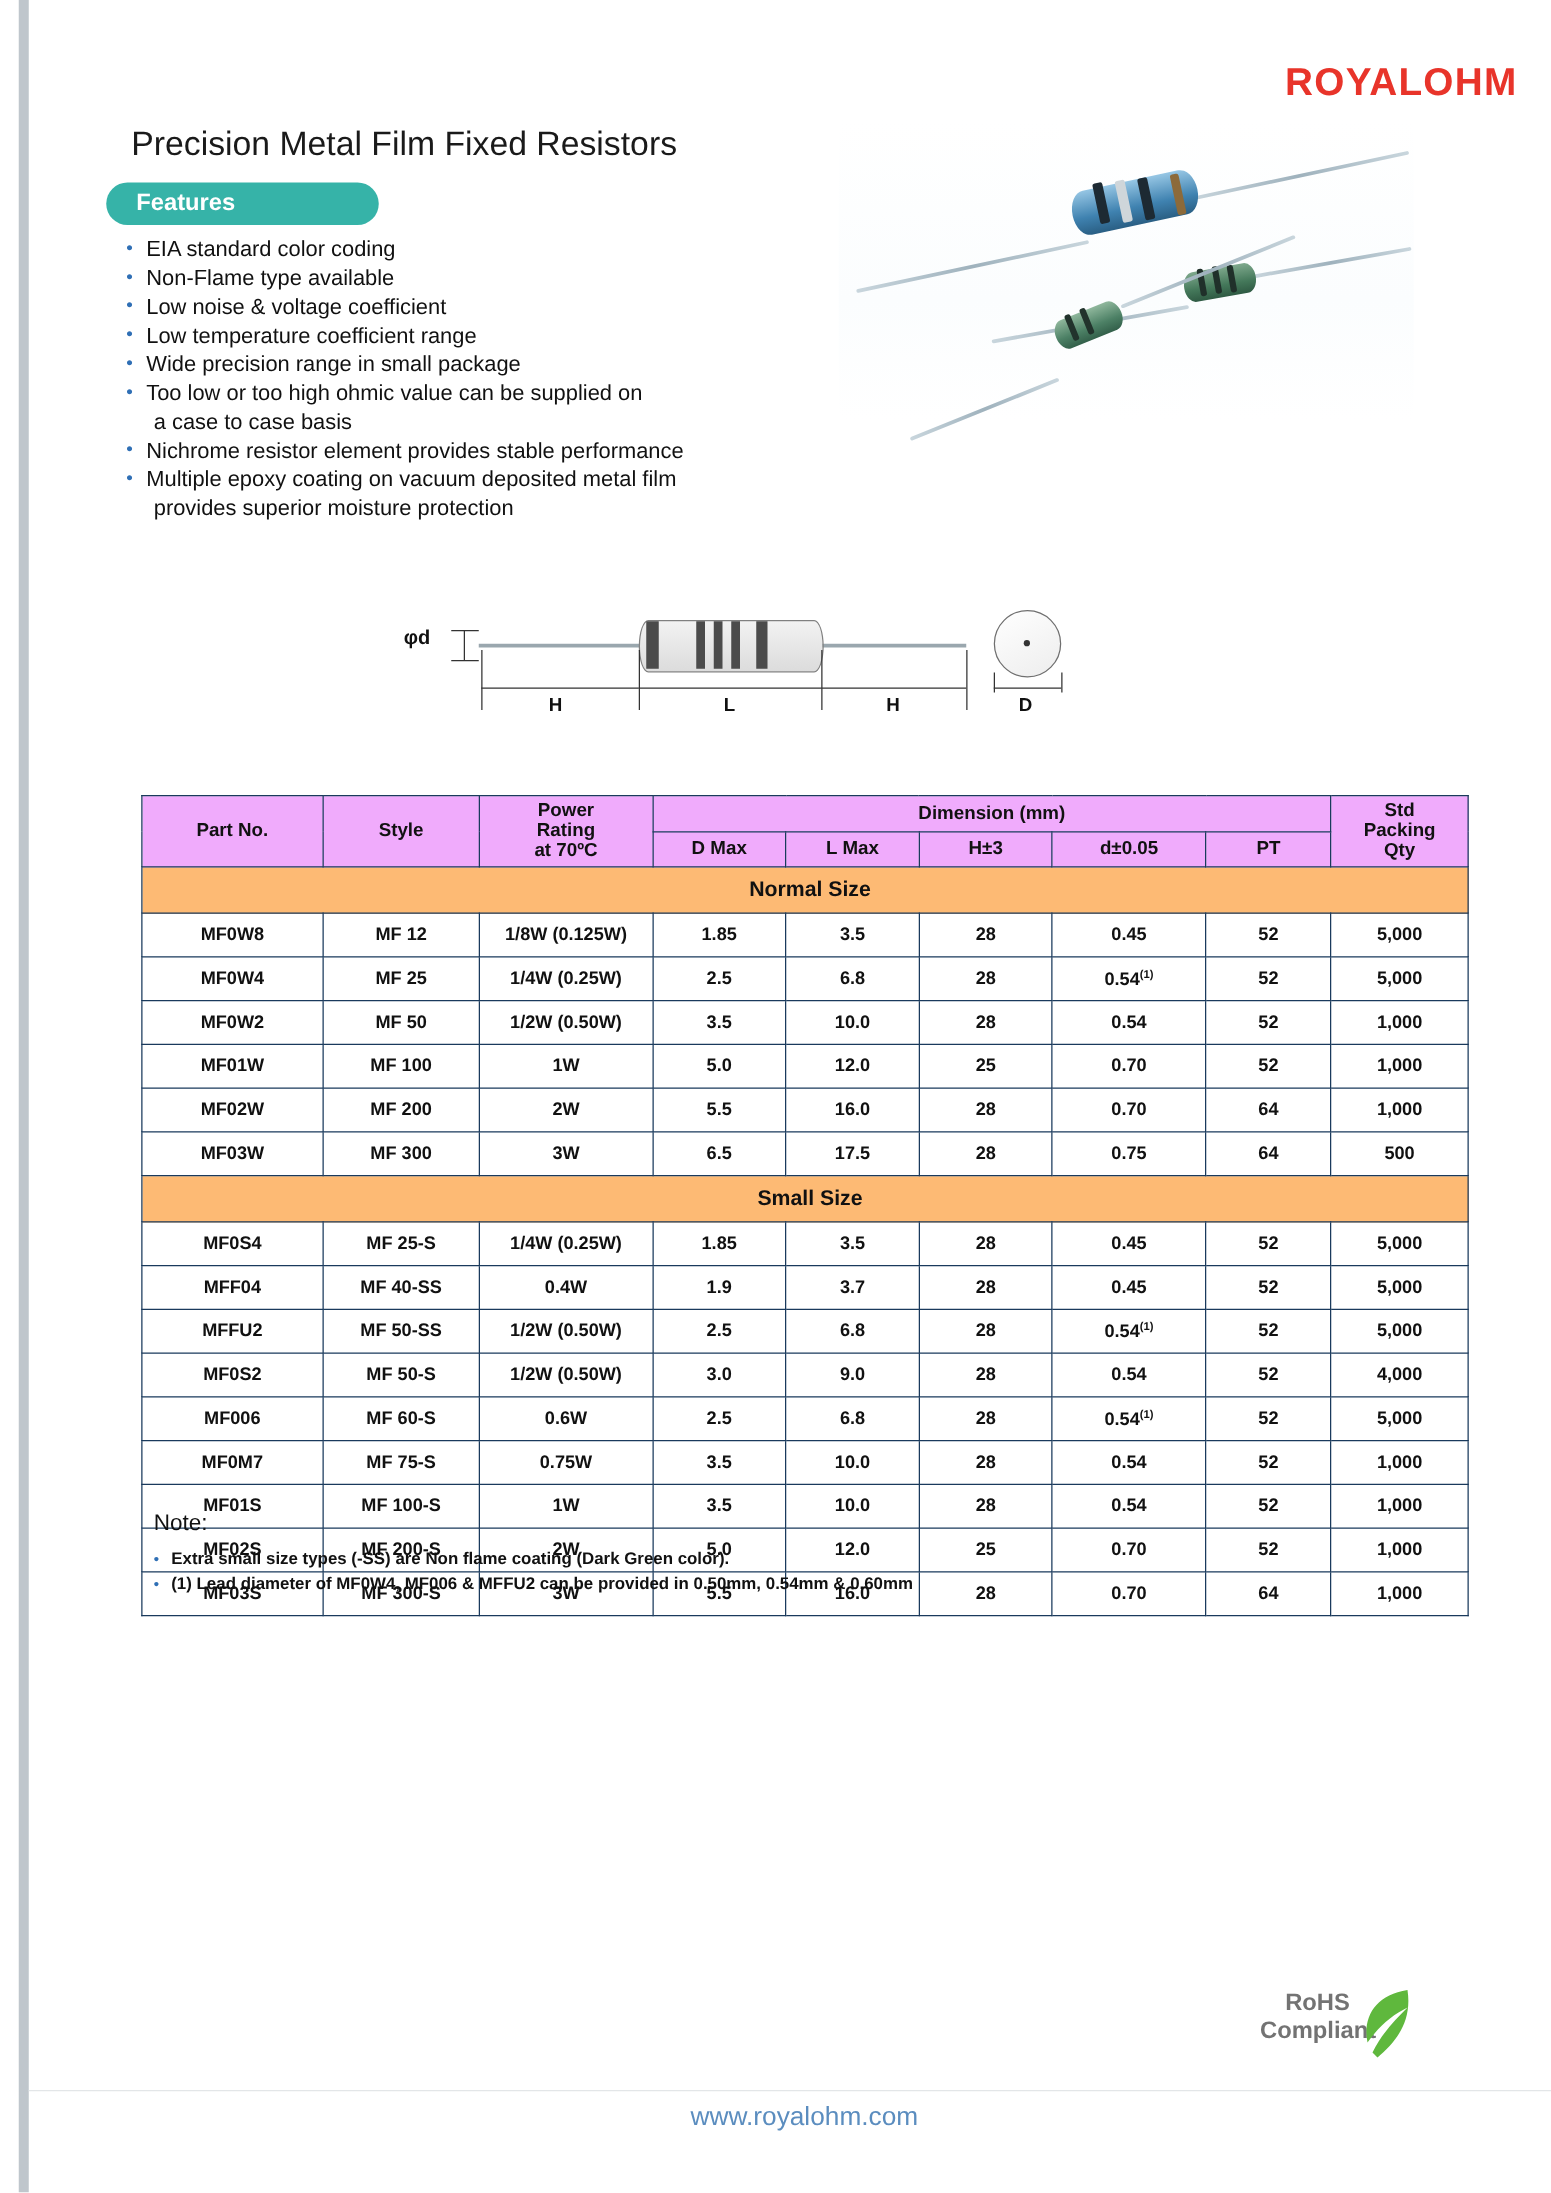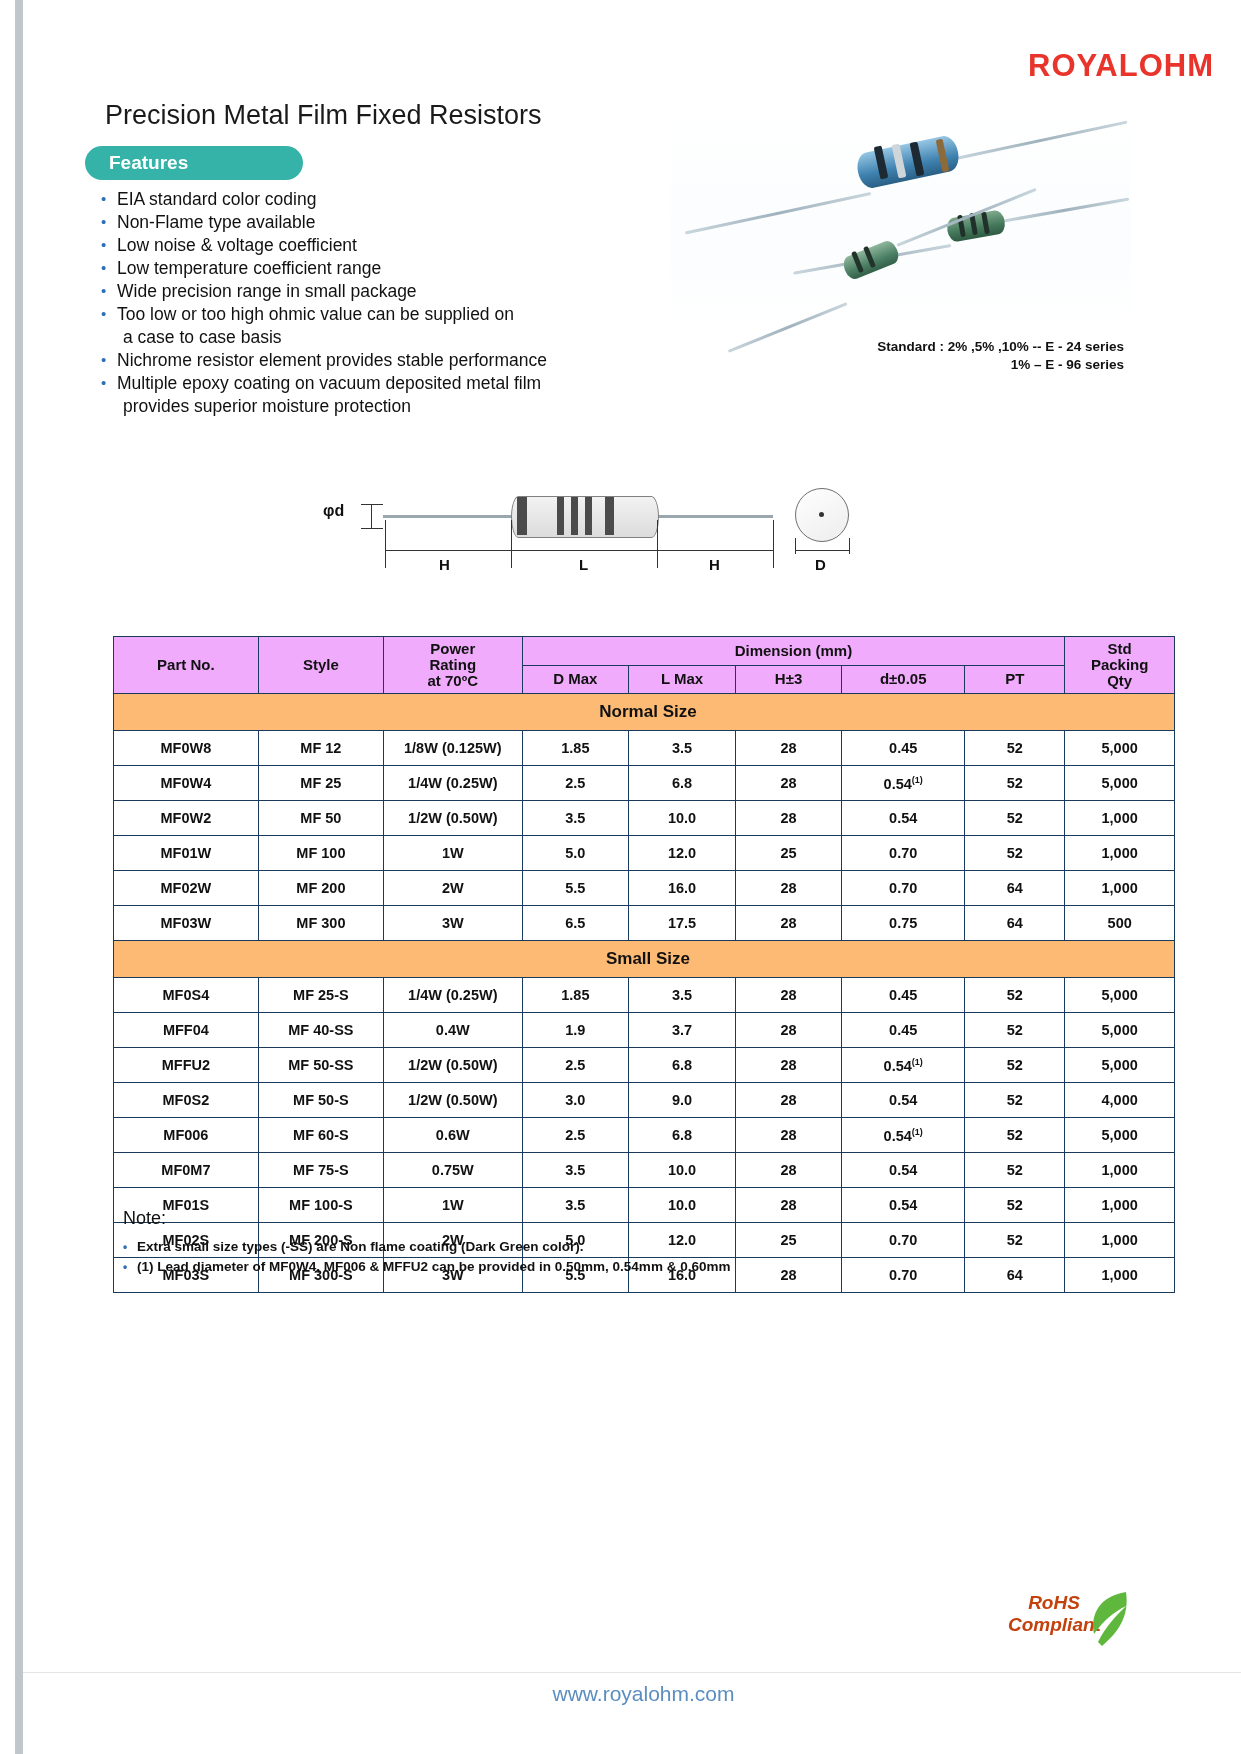--- a/index.html
+++ b/index.html
@@ -118,22 +118,22 @@
     position:absolute;left:0;top:1672px;width:1241px;height:1px;background:#e3e6e8;
   }
   .footer{
     position:absolute;left:0;top:1682px;width:1241px;text-align:center;
     font-size:21px;color:#5b8dbf;
   }
   .rohs{
     position:absolute;right:120px;top:1588px;width:128px;height:68px;
   }
   .rohs .txt{
-    position:absolute;left:0;top:4px;width:92px;color:#c2410c;font-weight:bold;
-    font-size:19px;line-height:22px;text-align:center;font-style:italic;
+    position:absolute;left:0;top:4px;width:92px;color:#737373;font-weight:bold;
+    font-size:19px;line-height:22px;text-align:center;
   }
   .rohs .leaf{
     position:absolute;right:6px;top:2px;width:44px;height:58px;
   }
 </style>
 </head>
 <body>
 
 <div class="page">
   <div class="edge-right"></div>
@@ -177,24 +177,20 @@
     <div class="band" style="left:300px;top:117px;width:5px;height:22px;background:#20302a;transform:rotate(-10deg);"></div>
     <div class="band" style="left:312px;top:116px;width:5px;height:22px;background:#20302a;transform:rotate(-10deg);"></div>
 
     <div class="lead" style="left:48px;top:206px;width:128px;transform:rotate(-22deg);transform-origin:right center;"></div>
     <div class="lead" style="left:226px;top:148px;width:150px;transform:rotate(-22deg);transform-origin:left center;"></div>
     <div class="body-r" style="left:172px;top:152px;width:56px;height:24px;transform:rotate(-22deg);background:linear-gradient(180deg,#8fb79c,#4c8065 60%,#33604a);border-radius:9px/13px;"></div>
     <div class="band" style="left:184px;top:155px;width:5px;height:22px;background:#22332c;transform:rotate(-22deg);"></div>
     <div class="band" style="left:196px;top:150px;width:5px;height:22px;background:#22332c;transform:rotate(-22deg);"></div>
   </div>
 
-  <div class="photo-note">
-    <div>Standard : 2%   ,5%   ,10% -- E - 24 series</div>
-    <div>1% – E - 96 series</div>
-  </div>
 
   <div class="drawing">
     <div class="phid">φd</div>
 
     <div class="dimline" style="left:38px;top:24px;width:22px;"></div>
     <div class="dimline" style="left:38px;top:48px;width:22px;"></div>
     <div class="tick" style="left:48px;top:24px;height:24px;"></div>
 
     <div class="dwg-lead" style="left:60px;top:35px;width:130px;"></div>
     <div class="dwg-lead" style="left:330px;top:35px;width:120px;"></div>

